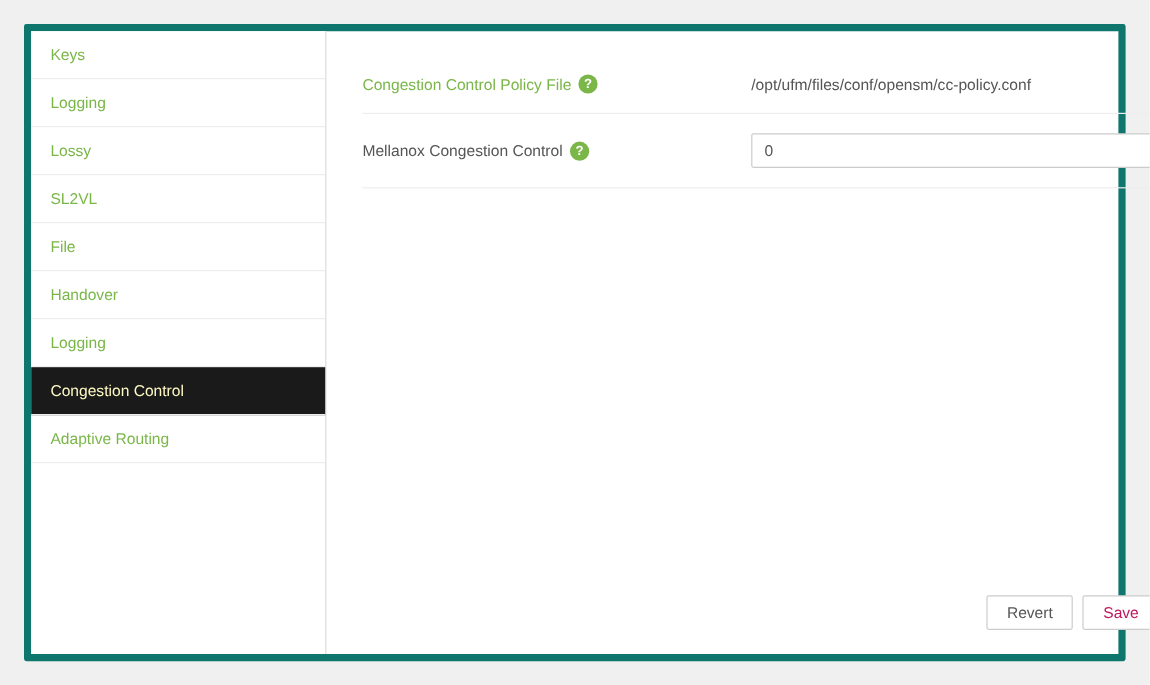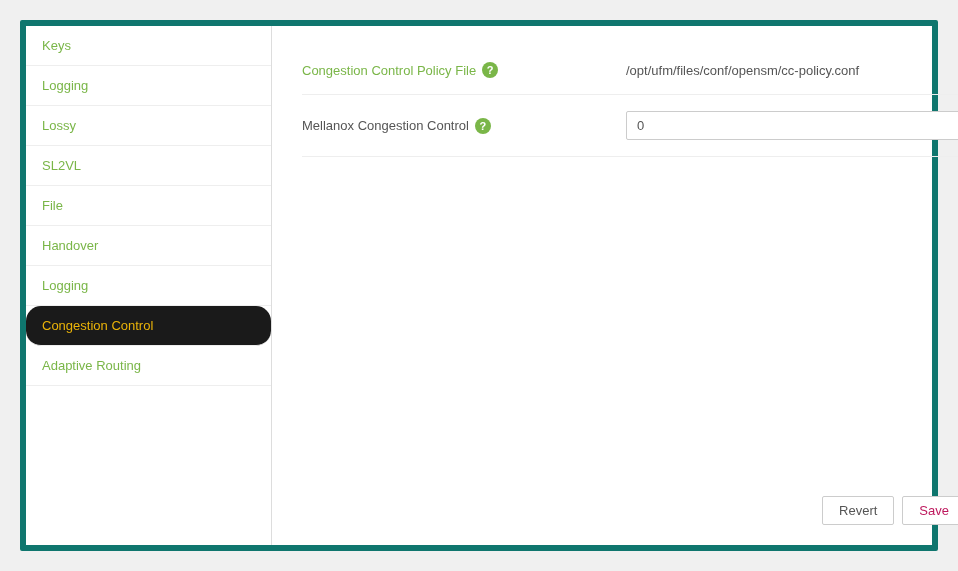--- a/index.html
+++ b/index.html
@@ -44,22 +44,21 @@
 
     .sidebar-item {
       padding: 12px 16px;
       cursor: pointer;
       border-bottom: 1px solid #eee;
       color: #7ab648;
     }
 
     .sidebar-item.active {
       background: #1a1a1a;
-      color: #eab308;
-      border-radius: 15px;
+      color: #fef9c3;
     }
 
     .content-area {
       flex: 1;
       padding: 20px 30px;
       display: flex;
       flex-direction: column;
     }
 
     .content-rows {

